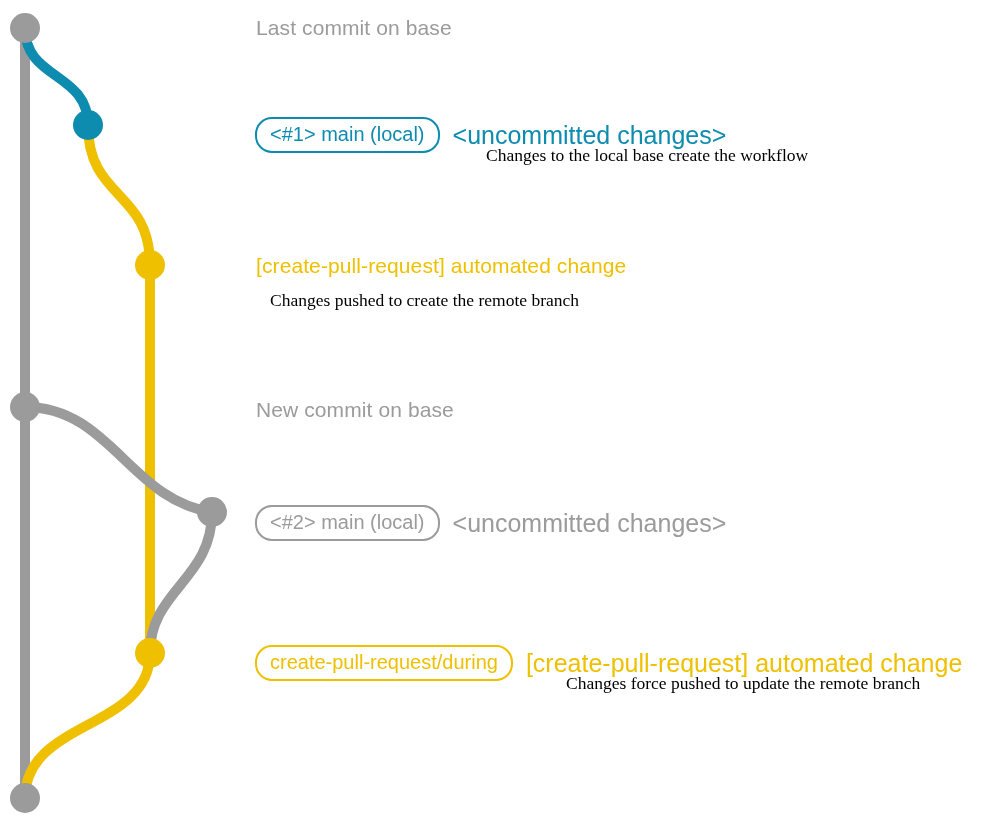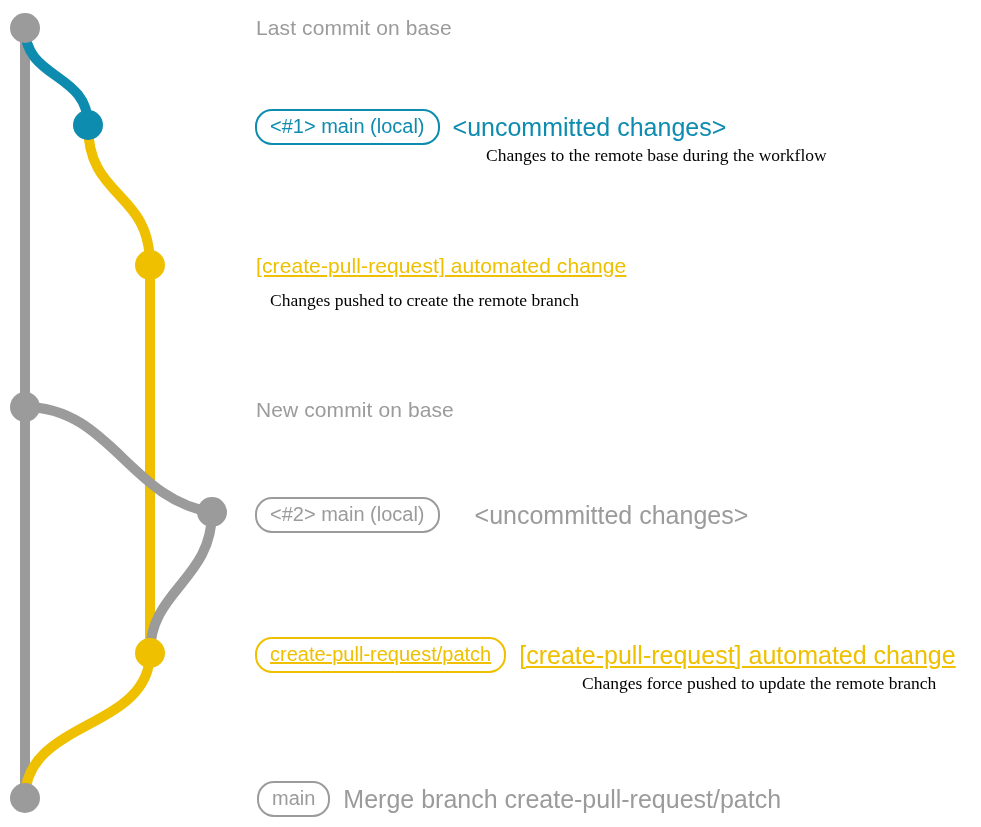--- a/index.html
+++ b/index.html
@@ -66,30 +66,31 @@
     line-height: 1.05;
     box-sizing: border-box;
     background: transparent;
   }
 
   .pill-row {
     position: absolute;
     display: flex;
     align-items: center;
     white-space: nowrap;
+    margin-top: 8px;
   }
   .pill-row .msg {
     margin-left: 13px;
     font-family: "Liberation Sans", sans-serif;
     font-size: 25px;
     line-height: 1;
   }
 
   .c-blue   { color: #0e8cb0; }
-  .c-yellow { color: #efc000; text-decoration: underline; }
+  .c-yellow { color: #efc000; }
   .c-gray   { color: #9b9b9b; }
 </style>
 </head>
 <body>
 
 <svg id="graph-svg" viewBox="0 0 981 827" xmlns="http://www.w3.org/2000/svg">
 
   <path d="M25,28 L25,798" fill="none" stroke="#9b9b9b" stroke-width="10" stroke-linecap="round"></path>
 
   <path d="M25,28 C25,80 88,72 88,125" fill="none" stroke="#0e8cb0" stroke-width="10" stroke-linecap="round"></path>
@@ -117,45 +118,41 @@
 
   <div class="row" style="left:256px; top:17px;">
     <span class="headline c-gray">Last commit on base</span>
   </div>
 
   <div class="pill-row" style="left:255px; top:109px;">
     <span class="pill c-blue">&lt;#1&gt; main (local)</span>
     <span class="msg c-blue">&lt;uncommitted changes&gt;</span>
   </div>
   <div class="row" style="left:486px; top:147px;">
-    <span class="subtext">Changes to the remote base during the workflow</span>
+    <span class="subtext">Changes to the local base create the workflow</span>
   </div>
 
   <div class="row" style="left:256px; top:255px;">
     <span class="headline c-yellow">[create-pull-request] automated change</span>
   </div>
   <div class="row" style="left:256px; top:399px;">
     <span class="headline c-gray">New commit on base</span>
   </div>
 
   <div class="row" style="left:270px; top:292px;">
     <span class="subtext">Changes pushed to create the remote branch</span>
   </div>
 
-  <div class="pill-row" style="left:255px; top:497px;gap:22px;">
+  <div class="pill-row" style="left:255px; top:497px;">
     <span class="pill c-gray">&lt;#2&gt; main (local)</span>
     <span class="msg c-gray">&lt;uncommitted changes&gt;</span>
   </div>
 
   <div class="pill-row" style="left:255px; top:637px;">
-    <span class="pill c-yellow">create-pull-request/patch</span>
+    <span class="pill c-yellow">create-pull-request/during</span>
     <span class="msg c-yellow">[create-pull-request] automated change</span>
   </div>
-  <div class="row" style="left:566px; top:675px;margin-left:16px;">
+  <div class="row" style="left:566px; top:675px;">
     <span class="subtext">Changes force pushed to update the remote branch</span>
   </div>
 
-  <div class="pill-row" style="left:257px; top:781px;">
-    <span class="pill c-gray">main</span>
-    <span class="msg c-gray">Merge branch create-pull-request/patch</span>
-  </div>
 
 </div>
 
 </body></html>

